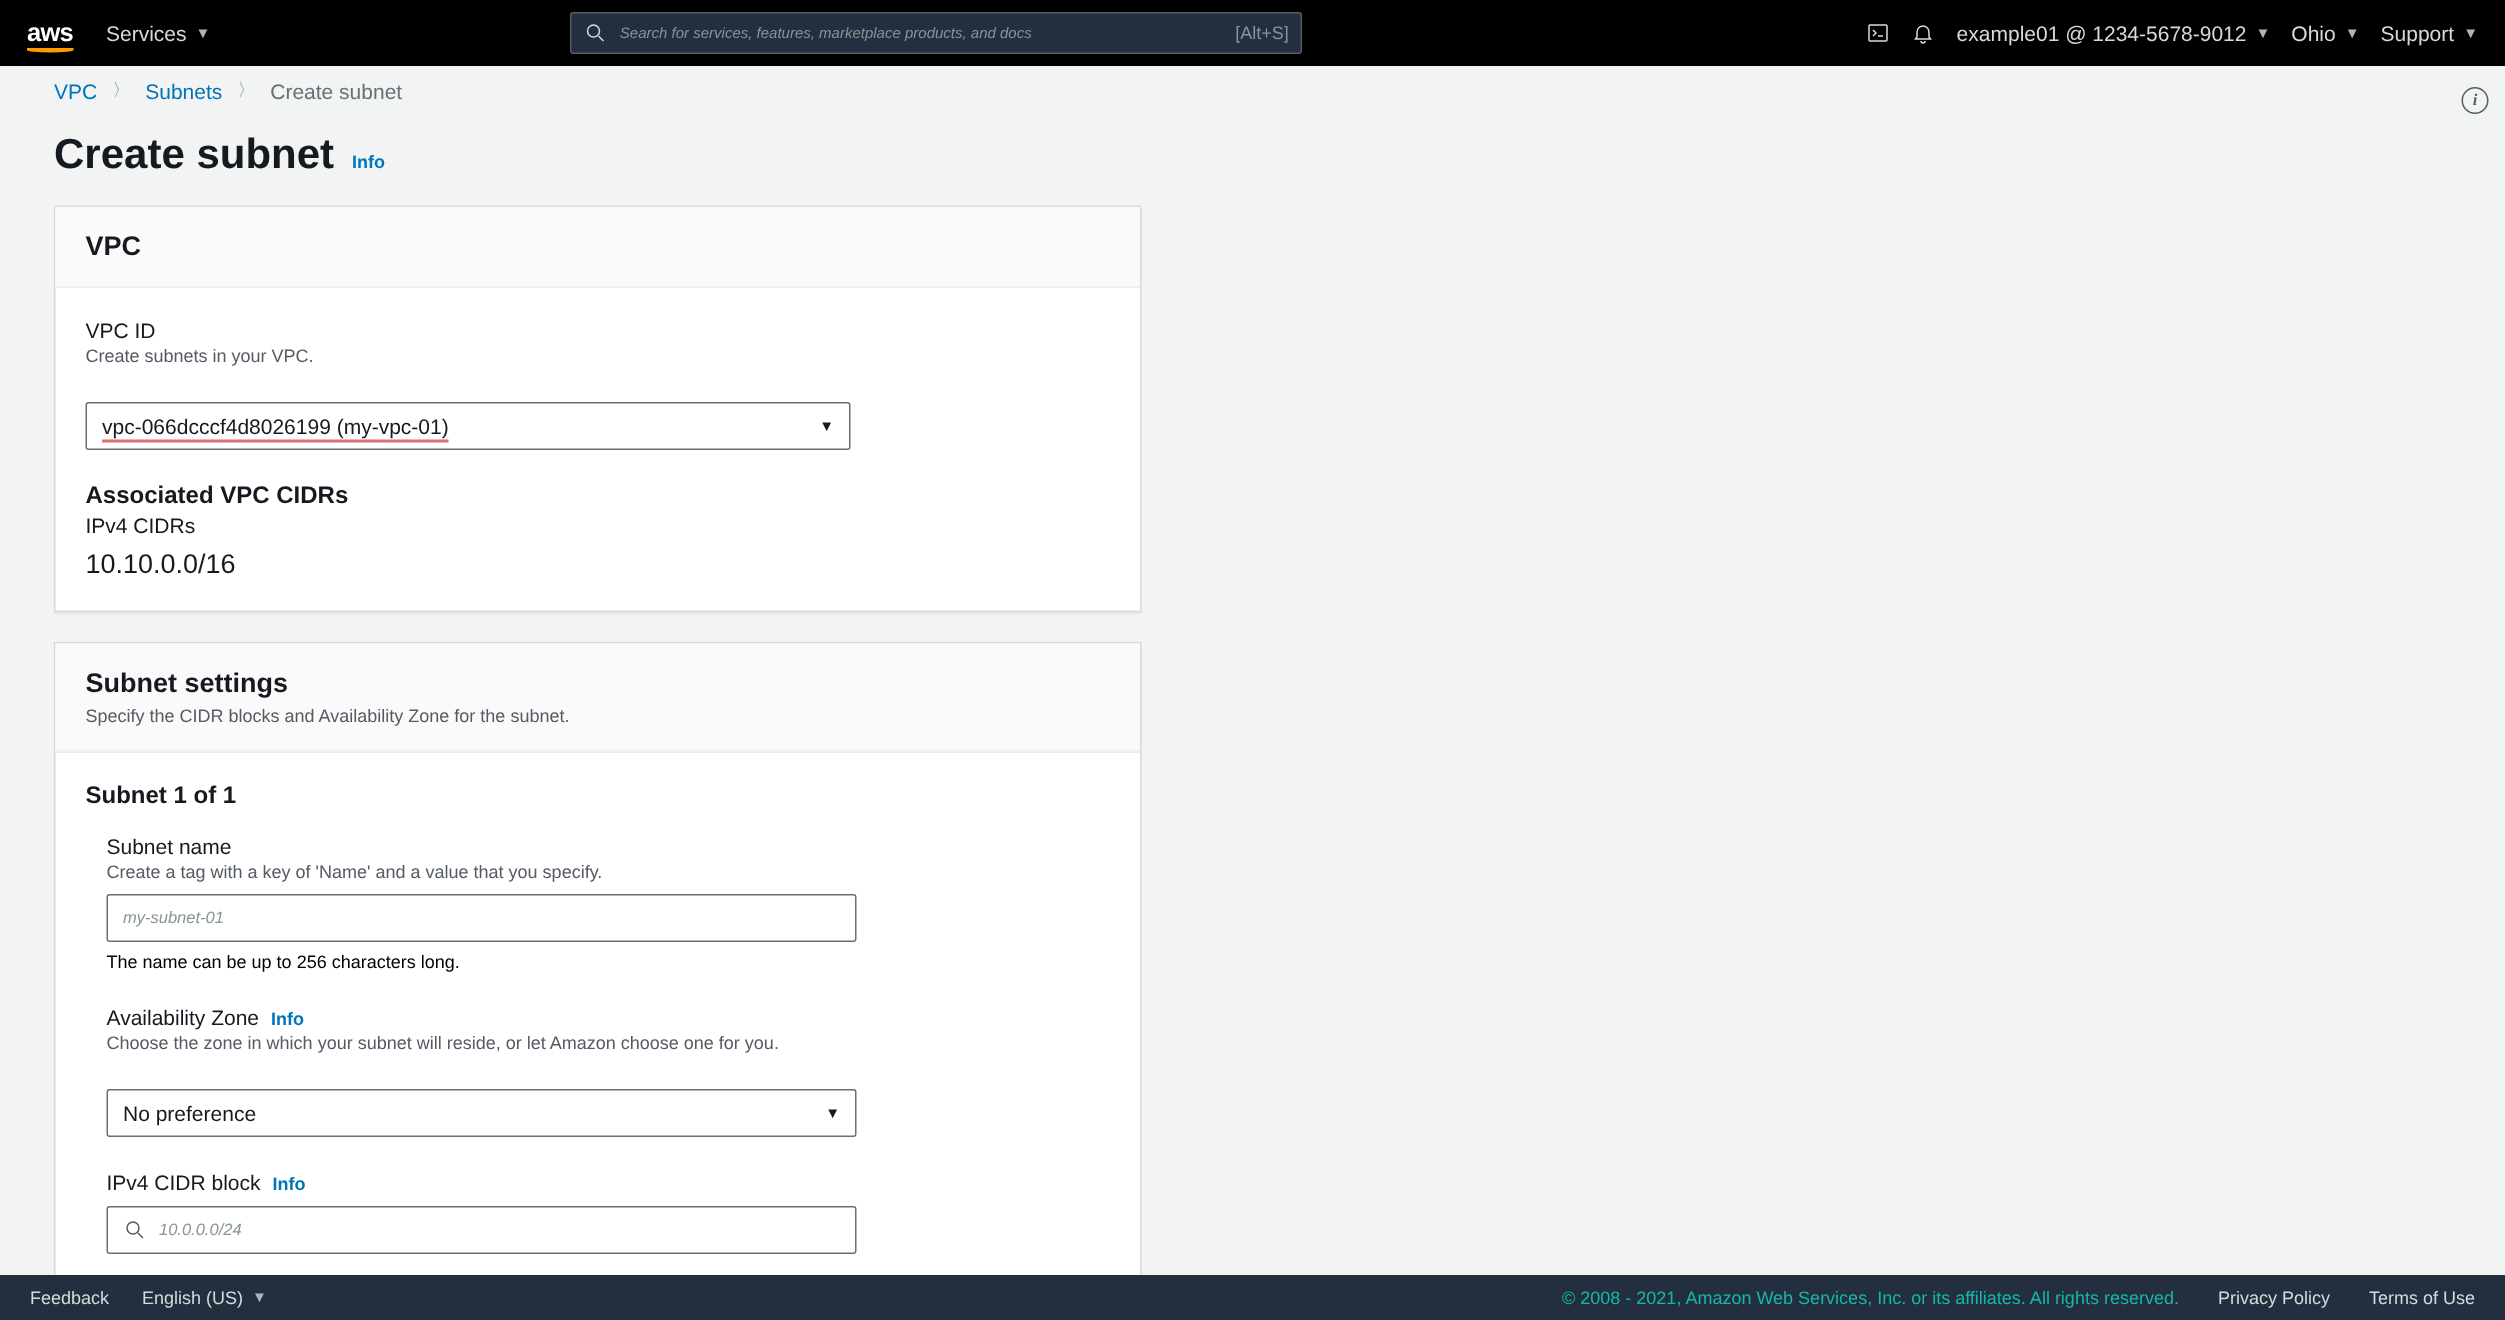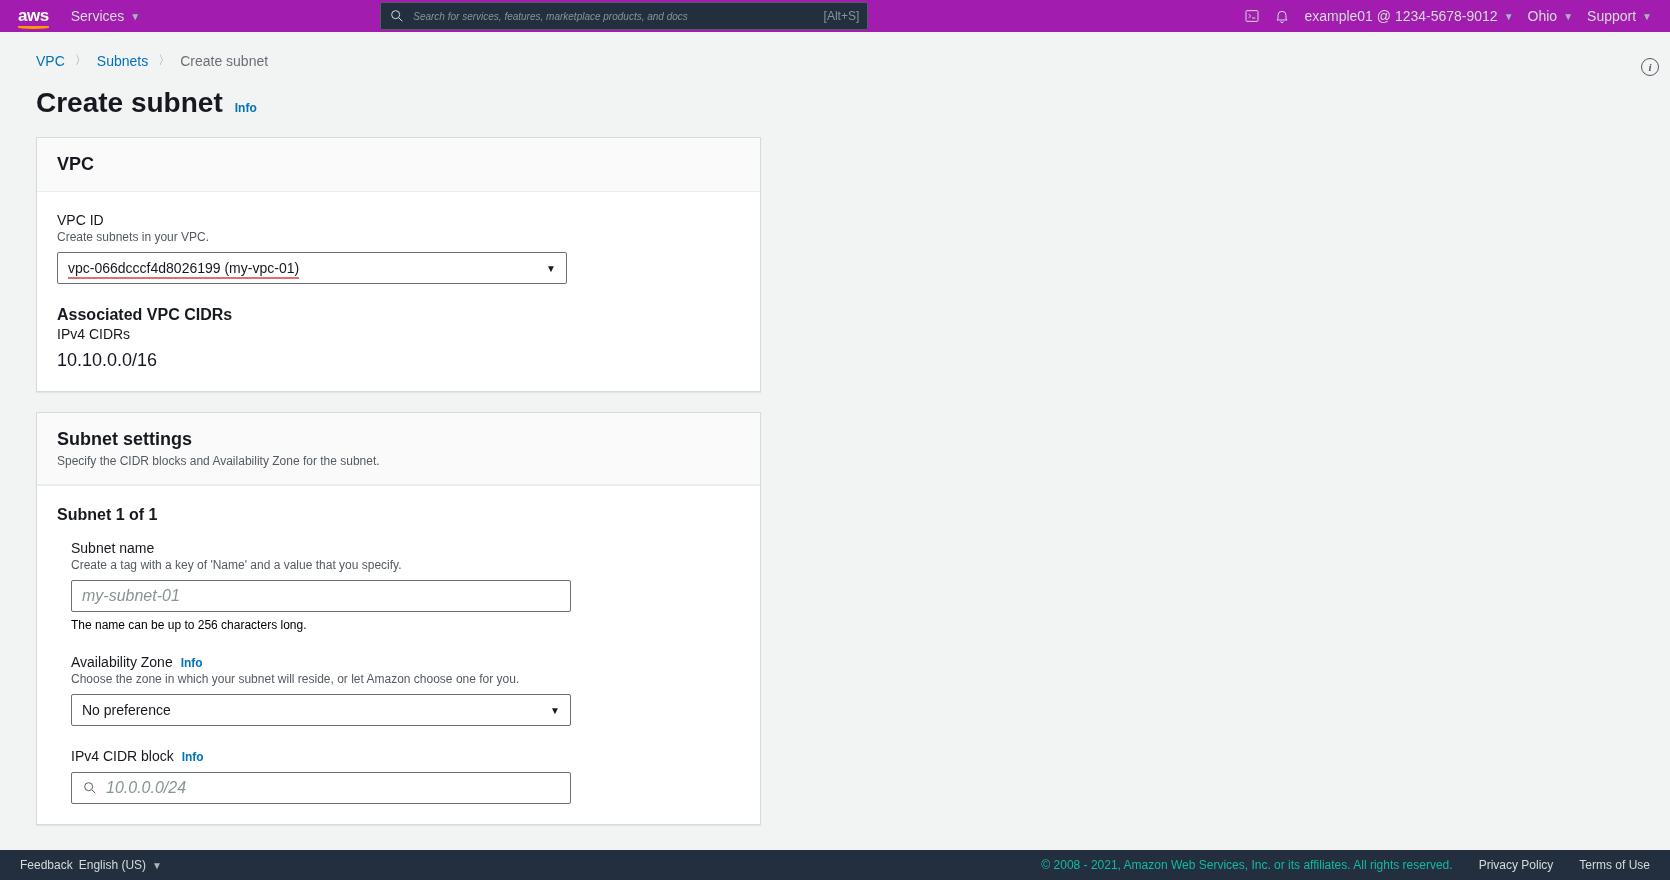--- a/index.html
+++ b/index.html
@@ -1,19 +1,19 @@
 <!DOCTYPE html>
 <html><head>
 <meta charset="utf-8">
 <style>
 * { box-sizing: border-box; margin: 0; padding: 0; }
 html, body { height: 100%; font-family: "Amazon Ember", "Helvetica Neue", Arial, sans-serif; font-size: 14px; background: #f2f3f3; color: #16191f; }
 
 
-.top-nav { height: 32px; background: #a21caf; display: flex; align-items: center; padding: 0 18px; color: #d5dbdb; }
+.top-nav { height: 44px; background: #000000; display: flex; align-items: center; padding: 0 18px; color: #d5dbdb; }
 .aws-logo { font-weight: 700; font-size: 17px; color: #fff; margin-right: 22px; position: relative; letter-spacing: -0.5px; }
 .aws-logo::after { content: ""; position: absolute; left: 0; right: 0; bottom: -3px; height: 3px; border-radius: 0 0 50% 50%; background: #ff9900; }
 .services { display: flex; align-items: center; gap: 6px; cursor: pointer; font-size: 14px; }
 .caret-icon { font-size: 10px; color: #aab7b8; }
 .search-box { margin-left: 240px; display: flex; align-items: center; width: 488px; height: 28px; border: 1px solid #545b64; background: #232f3e; border-radius: 2px; padding: 0 8px; gap: 8px; }
 .search-box input { flex: 1; background: transparent; border: none; color: #d5dbdb; font-style: italic; font-size: 10px; outline: none; }
 .search-box input::placeholder { color: #879596; font-style: italic; }
 .search-hint { color: #879596; font-size: 12px; }
 .nav-right { margin-left: auto; display: flex; align-items: center; gap: 14px; }
 .nav-item { display: flex; align-items: center; gap: 6px; cursor: pointer; font-size: 14px; color: #d5dbdb; }
@@ -47,41 +47,41 @@
 .panel-header h2 { font-size: 18px; font-weight: 700; }
 .panel-header .sub { font-size: 12px; color: #545b64; margin-top: 4px; }
 .panel-body { padding: 20px; }
 
 .field { margin-bottom: 22px; }
 .field:last-child { margin-bottom: 0; }
 .field-label { font-size: 14px; font-weight: 400; color: #16191f; }
 .field-desc { font-size: 12px; color: #545b64; margin-top: 2px; }
 .field-hint { font-size: 12px; color: #000000; margin-top: 6px; }
 
-.select-box { margin-top: 8px; display: flex; align-items: center; justify-content: space-between; border: 1px solid #687078; border-radius: 2px; height: 32px; padding: 0 10px; background: #fff; cursor: pointer; width: 510px; }
+.select-box { margin-top: 24px; display: flex; align-items: center; justify-content: space-between; border: 1px solid #687078; border-radius: 2px; height: 32px; padding: 0 10px; background: #fff; cursor: pointer; width: 510px; }
 .select-value { font-size: 14px; }
 .select-box .tri { font-size: 10px; color: #16191f; }
 .underline-red { border-bottom: 2px solid #e07070; padding-bottom: 1px; }
 
 .text-input { margin-top: 8px; border: 1px solid #687078; border-radius: 2px; height: 32px; padding: 0 10px; background: #fff; width: 500px; display: flex; align-items: center; gap: 8px; }
-.text-input input { flex: 1; border: none; outline: none; font-size: 16px; font-style: italic; color: #1d4ed8; }
+.text-input input { flex: 1; border: none; outline: none; font-size: 11px; font-style: italic; color: #1d4ed8; }
 .text-input input::placeholder { color: #879596; font-style: italic; }
 
 .assoc-heading { font-size: 16px; font-weight: 700; margin-top: 4px; margin-bottom: 2px; }
 .assoc-sub { font-size: 14px; margin-bottom: 8px; }
 .assoc-val { font-size: 18px; }
 
 .subnet-block { padding: 20px; border-top: 1px solid #eaeded; }
 .subnet-block .sub-title { font-size: 16px; font-weight: 700; margin-bottom: 16px; }
 .indent { padding-left: 14px; }
 .label-row { display: flex; align-items: baseline; gap: 8px; }
 
 
 .footer { position: absolute; bottom: 0; left: 0; right: 0; height: 30px; background: #232f3e; display: flex; align-items: center; padding: 0 20px; color: #d5dbdb; font-size: 12px; }
-.footer-left { display: flex; gap: 6px; align-items: center; }
+.footer-left { display: flex; gap: 22px; align-items: center; }
 .footer-lang { display: flex; align-items: center; gap: 6px; cursor: pointer; }
 .footer-right { margin-left: auto; display: flex; gap: 26px; align-items: center; }
 .footer a { color: #d5dbdb; text-decoration: none; cursor: pointer; }
 .copyright { color: #14b8a6; }
 </style>
 </head>
 <body>
 
 <div class="top-nav">
   <div class="aws-logo">aws</div>

